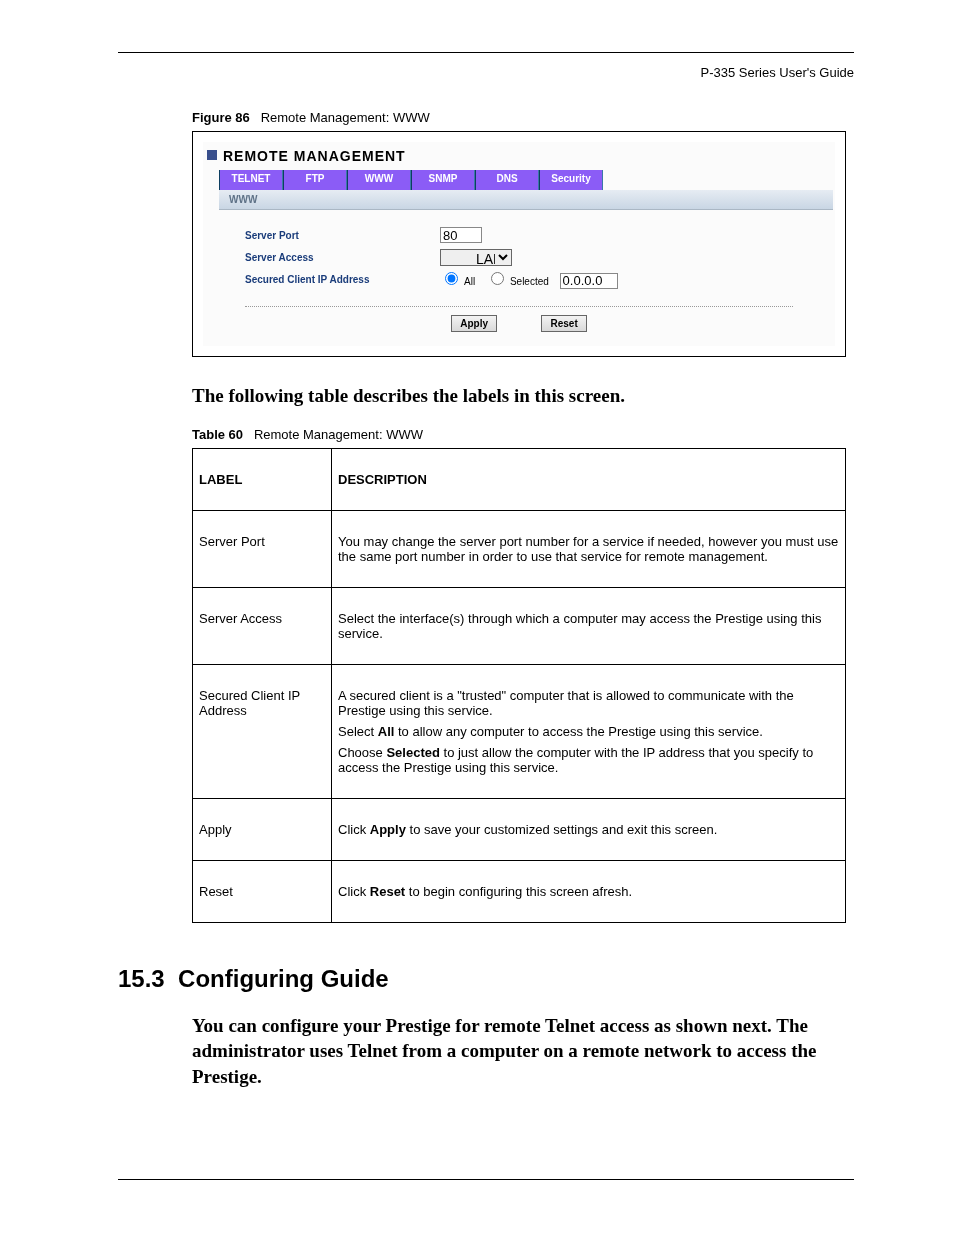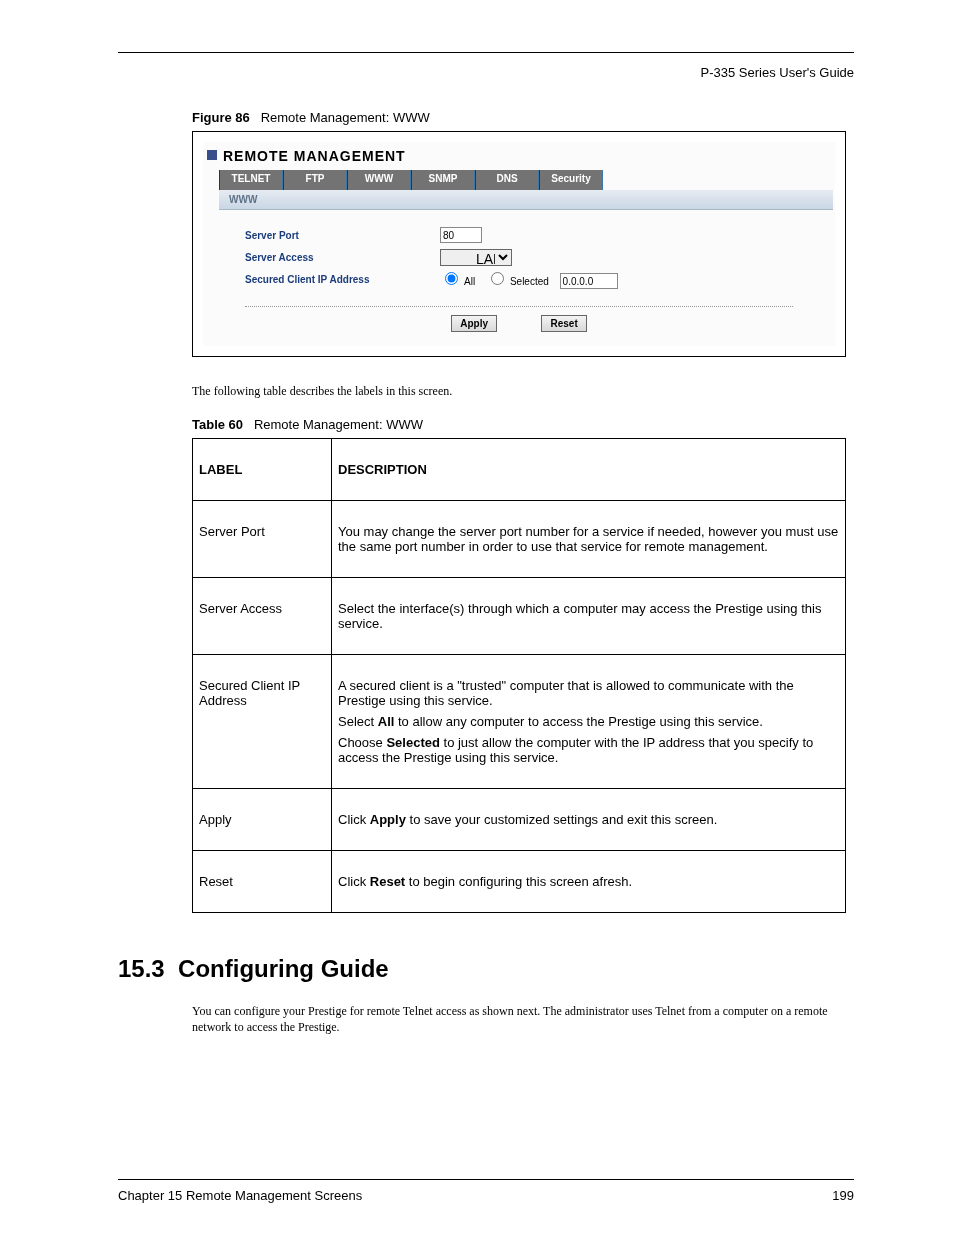--- a/index.html
+++ b/index.html
@@ -60,21 +60,21 @@
     background: #394f8c;
     margin-right: 6px;
     vertical-align: 1px;
   }
   .tabstrip {
     display: flex;
     height: 20px;
     margin-left: 14px;
   }
   .tab {
-    background: #737373;
+    background: #8b5cf6;
     color: #fff;
     font-size: 10px;
     font-weight: bold;
     padding: 3px 0 0 0;
     width: 62px;
     text-align: center;
     border-right: 1px solid #3a78a8;
     border-left: 1px solid #0d3e60;
   }
   .sub-bar {
@@ -94,21 +94,21 @@
   }
   .form-row {
     display: flex;
     align-items: center;
     height: 22px;
   }
   .form-label {
     width: 195px;
   }
   .form-ctrl input[type="text"] {
-    font-size: 10px;
+    font-size: 13px;
     height: 14px;
     border: 1px solid #888;
     padding: 0 2px;
   }
   .form-ctrl select {
     font-size: 14px;
     height: 17px;
     border: 1px solid #666;
     padding-left: 31px;
   }
@@ -130,23 +130,24 @@
     display: inline-block;
     background: linear-gradient(#f3f3f3, #d9d9d9);
     border: 1px solid #666;
     font-size: 10px;
     padding: 2px 8px;
     margin: 0 20px;
   }
 
   .body-text {
     font-family: "Times New Roman", Times, serif;
-    font-size: 12px;
+    font-size: 19px;
     margin: 26px 0 18px 74px;
     line-height: 1.35;
+    font-weight: bold;
   }
 
   
   table.desc {
     border-collapse: collapse;
     margin-left: 74px;
     width: 654px;
     font-size: 13px;
   }
   table.desc th, table.desc td {
@@ -291,17 +292,13 @@
       </tbody>
   </table>
 
   <h2 class="section">
     <span>15.3</span>&nbsp;&nbsp;<span>Configuring Guide</span>
   </h2>
 
   <div class="body-text" style="margin-top:0">You can configure your Prestige for remote Telnet access as shown next. The administrator uses Telnet from a computer on a remote network to access the Prestige.</div>
 
   <div class="footer-rule"></div>
-  <div class="footer">
-    <span>Chapter 15 Remote Management Screens</span>
-    <span>199</span>
-  </div>
 </div>
 
 </body></html>

